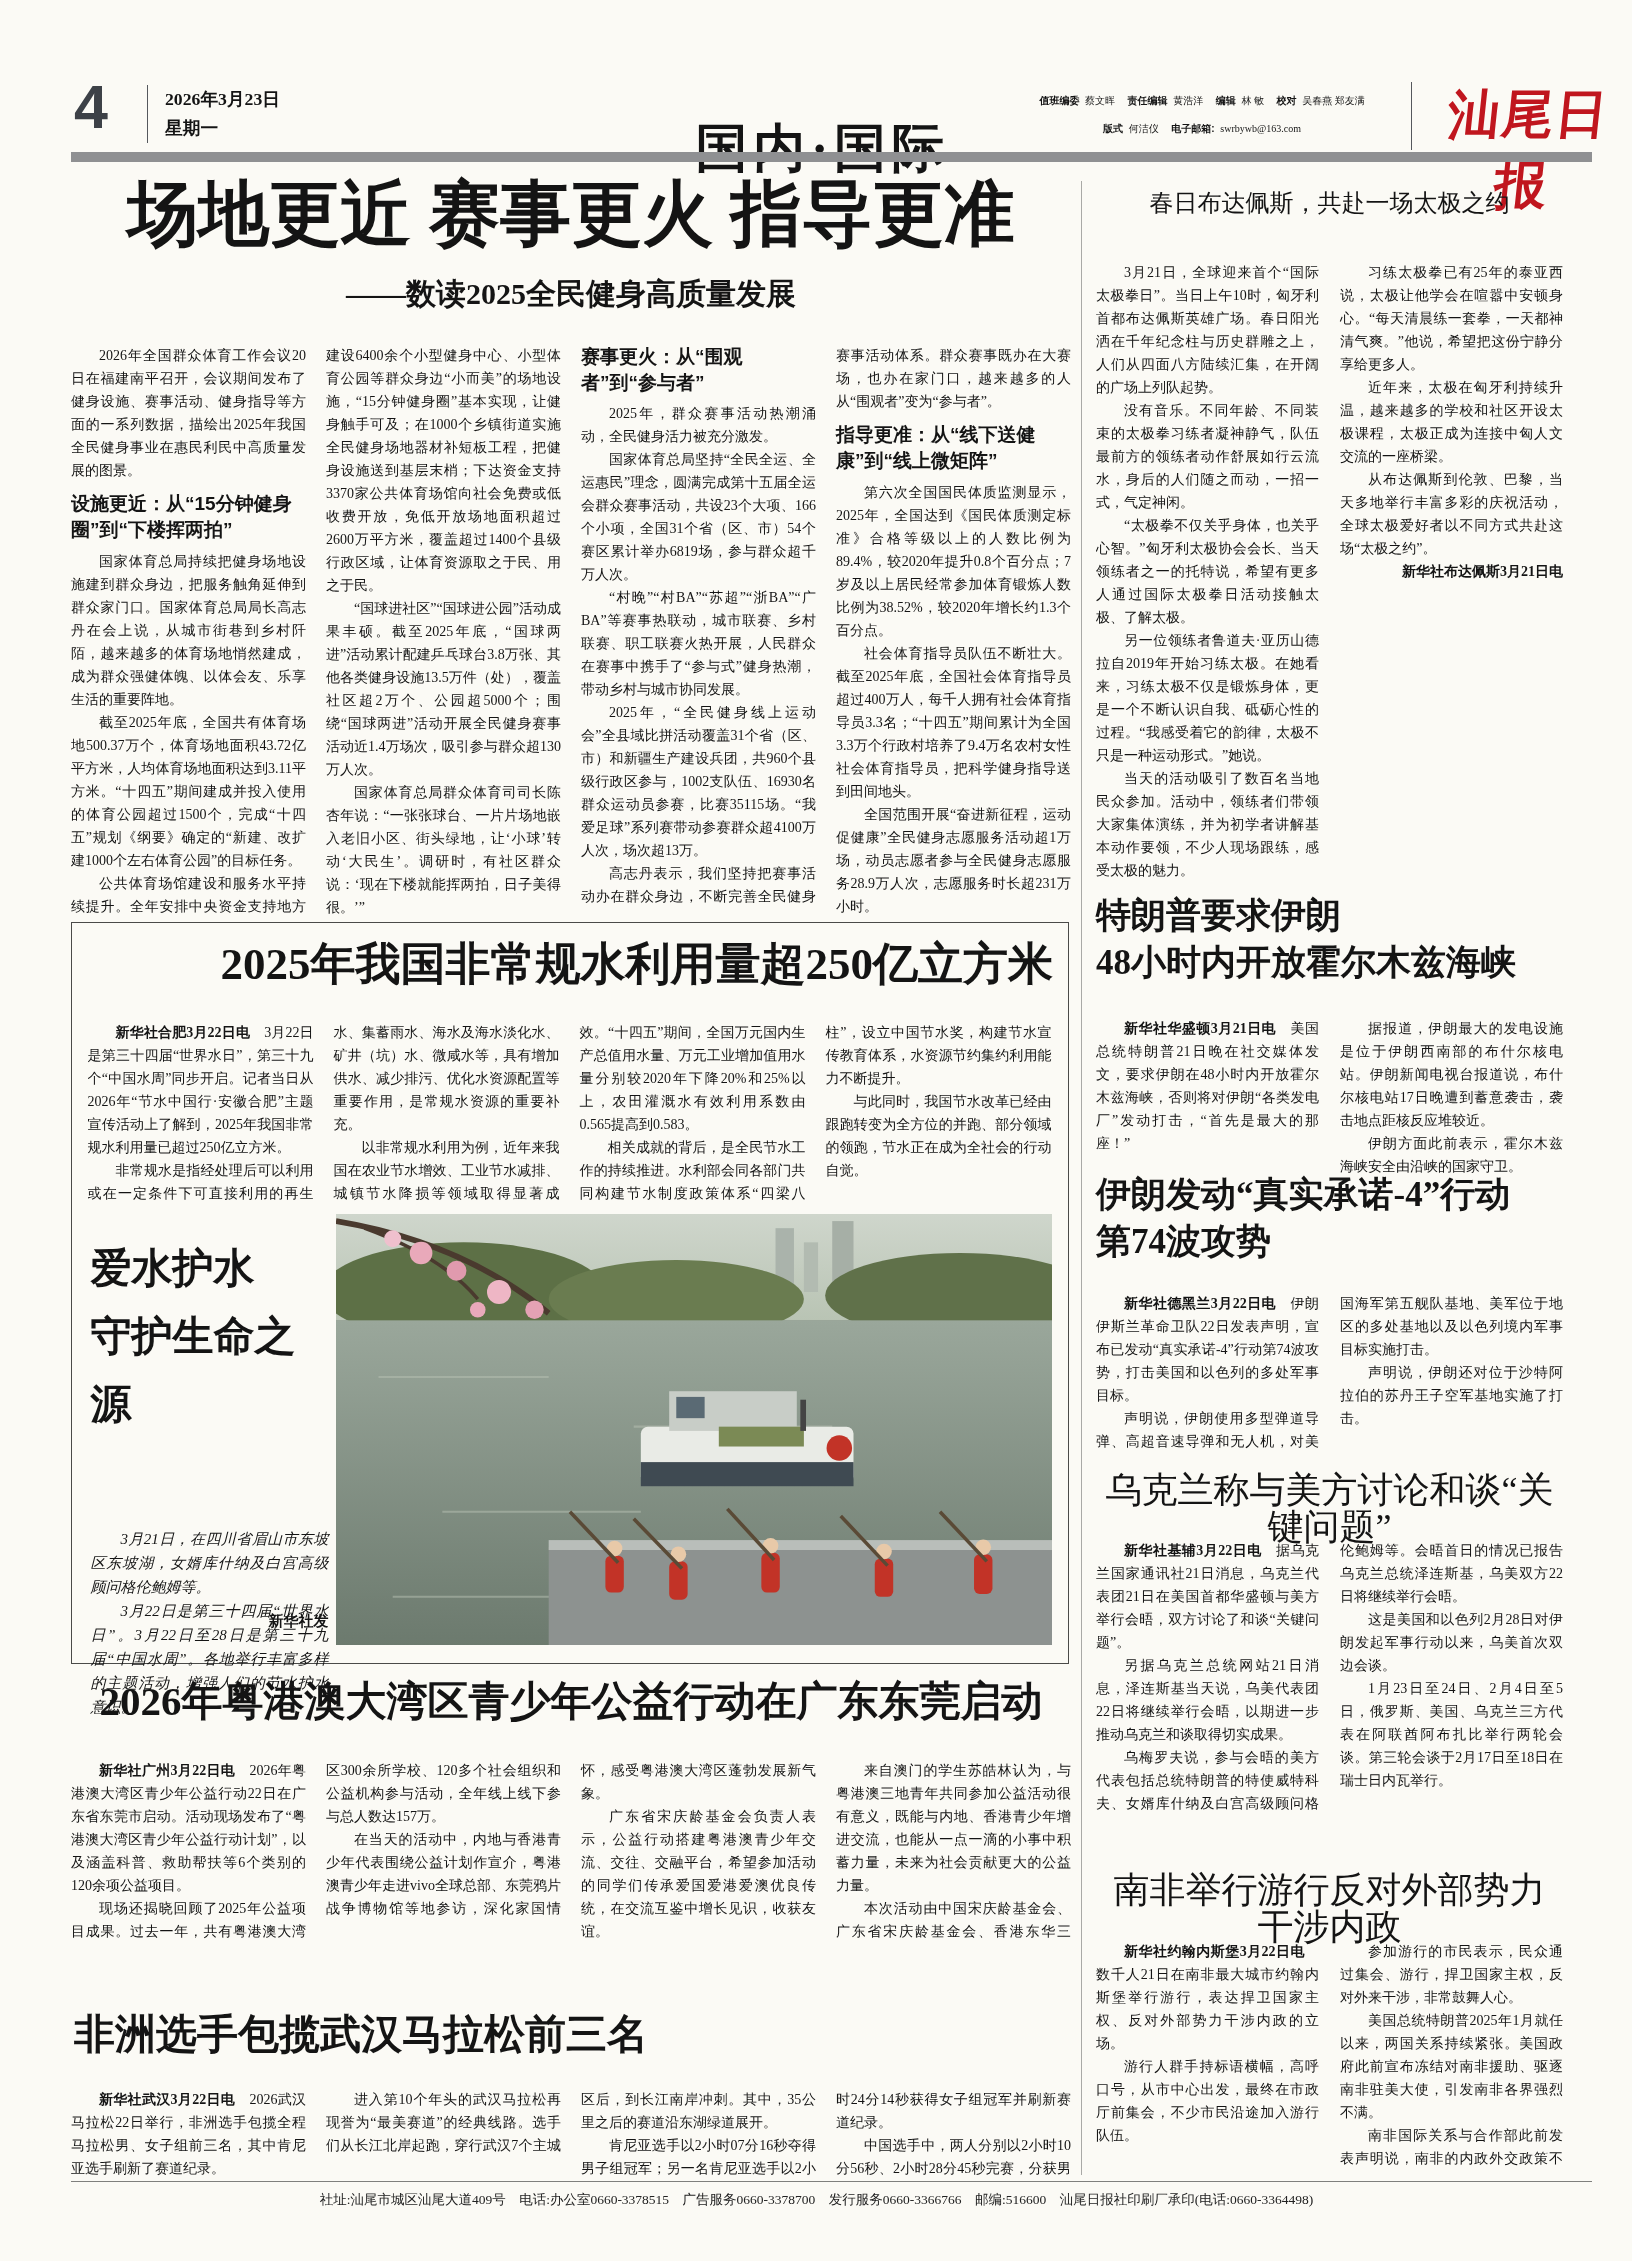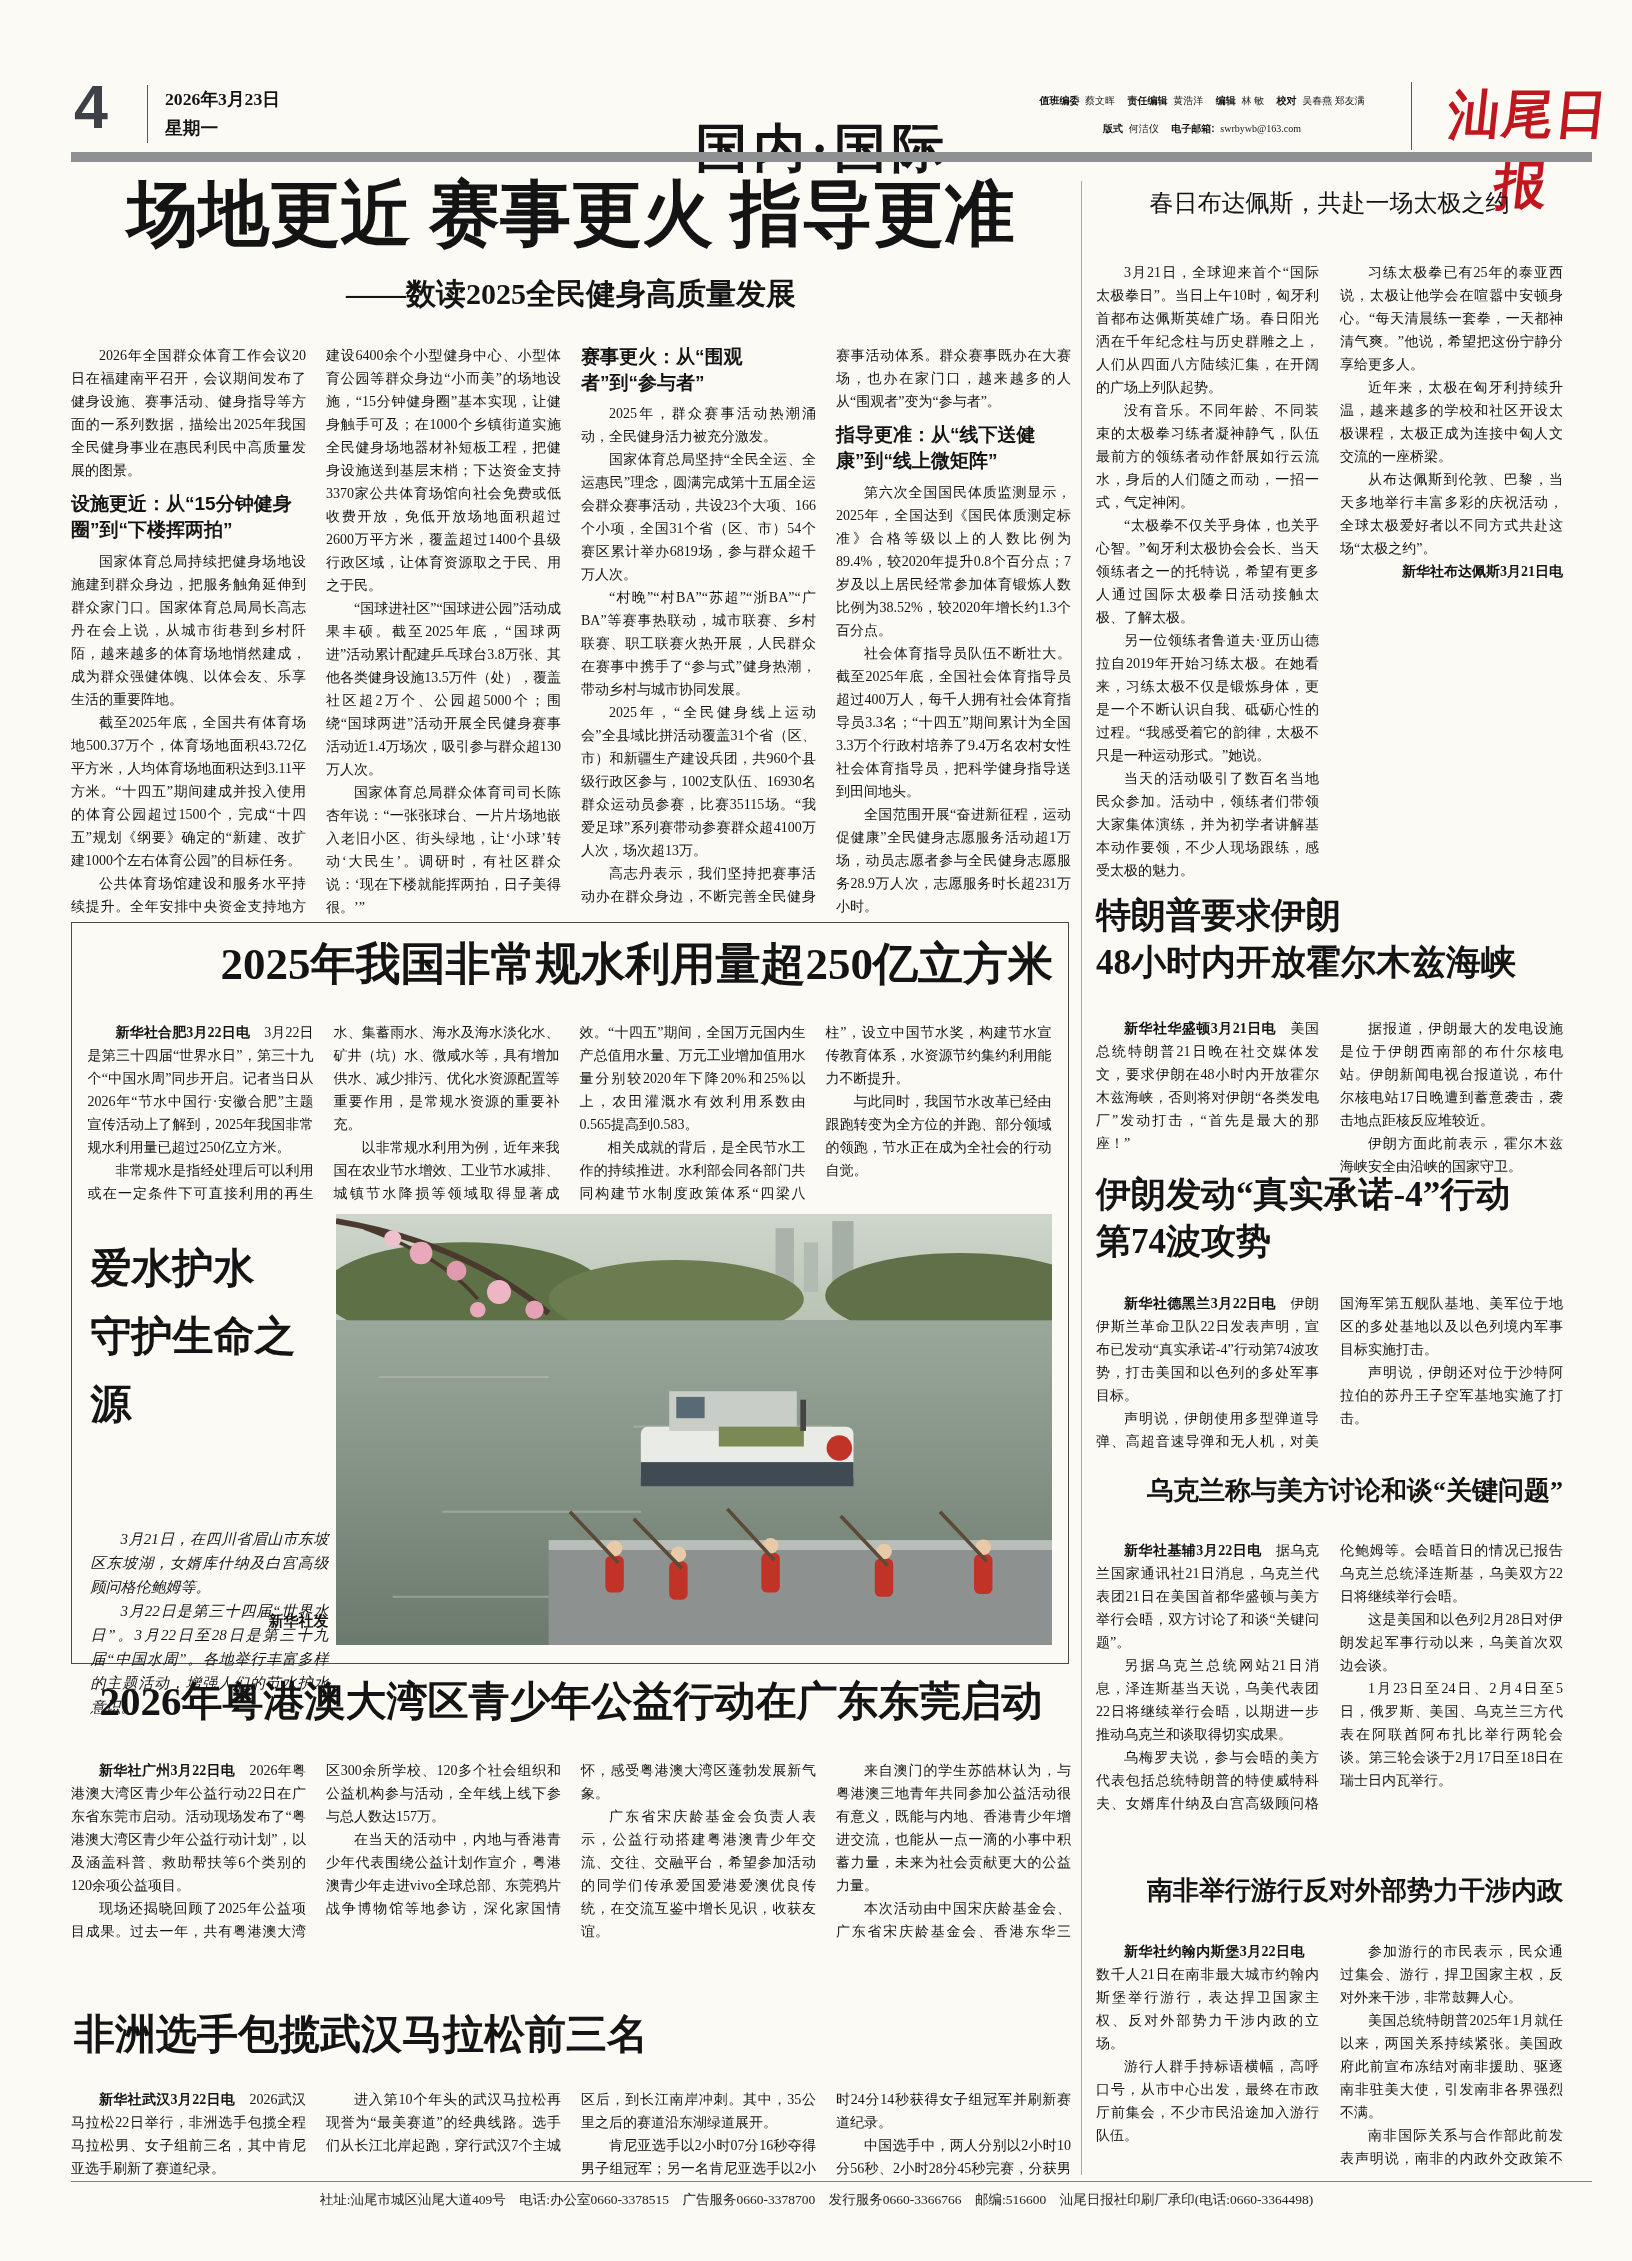--- a/index.html
+++ b/index.html
@@ -47,21 +47,21 @@
   
   .bay-hl{position:absolute;left:71px;top:1678px;width:1000px;font-size:41px;line-height:47px;}
   .bay-flow{position:absolute;left:71px;top:1743px;width:1000px;height:204px;}
   
   .mar-hl{position:absolute;left:74px;top:2011px;width:1000px;text-align:left;font-size:41px;line-height:47px;font-weight:900;}
   .mar-flow{position:absolute;left:71px;top:2072px;width:1000px;height:98px;}
   
   .rc{position:absolute;left:1096px;width:467px;}
   .rc-hl1{font-size:24px;line-height:40px;font-weight:400;text-align:center;}
   .rc-hl2{font-size:35px;line-height:47px;font-weight:900;text-align:left;}
-  .rc-hl3{font-size:26px;line-height:37px;font-weight:700;text-align:right;}
+  .rc-hl3{font-size:36px;line-height:37px;font-weight:400;text-align:center;}
   
   .foot-rule{position:absolute;left:71px;right:41px;top:2181px;height:1.4px;background:#7f7f7d;}
   .footer{position:absolute;left:0;top:2191px;width:1633px;text-align:center;font-size:13.5px;color:#222;}
 </style>
 </head>
 <body>
 
 <div id="page">
 
   <div class="pagenum">4</div>

